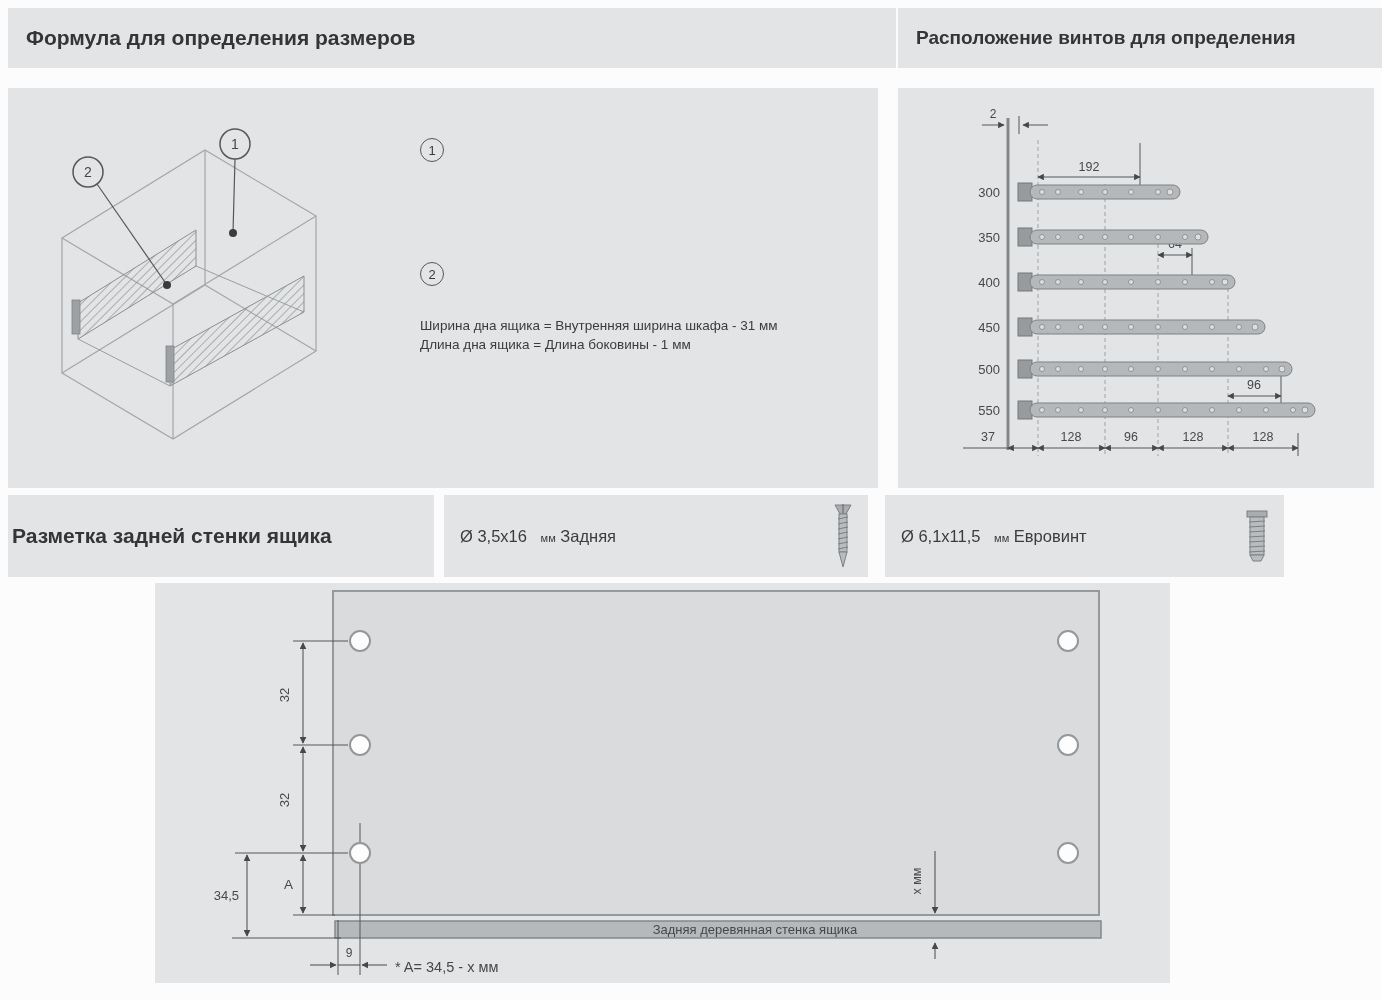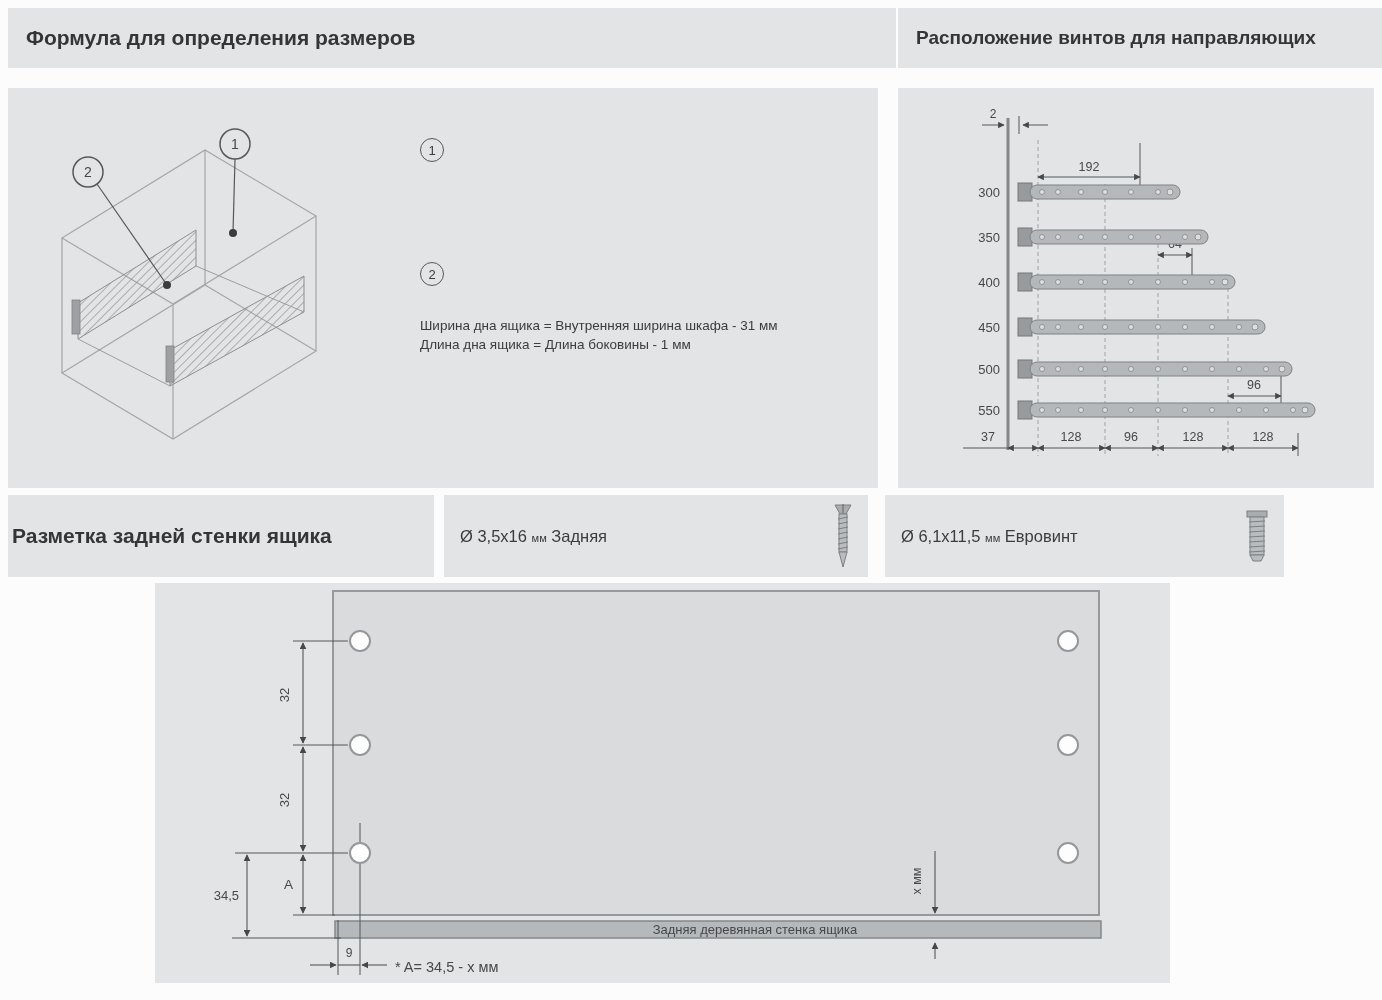--- a/index.html
+++ b/index.html
@@ -9,40 +9,40 @@
   .hdr{display:flex;align-items:center;padding-left:18px;font-weight:bold;color:#333537;}
   .hdr-left{left:8px;top:8px;width:870px;height:60px;font-size:21px;}
   .hdr-right{left:898px;top:8px;width:476px;height:60px;font-size:19px;}
   .panel-formula{left:8px;top:88px;width:870px;height:400px;}
   .panel-rails{left:898px;top:88px;width:476px;height:400px;}
   .strip{display:flex;align-items:center;}
   .strip-title{left:8px;top:495px;width:426px;height:82px;font-size:21px;font-weight:bold;color:#333537;padding-left:4px;box-sizing:border-box;}
   .strip-screw1{left:444px;top:495px;width:424px;height:82px;}
   .strip-screw2{left:885px;top:495px;width:399px;height:82px;}
   .screw-text{font-size:16.5px;padding-left:16px;flex:1;}
-  .screw-text .unit{font-size:11px;}
+  .screw-text .unit{font-size:11px;margin-left:9px;}
   .screw-icon{margin-right:14px;}
   .panel-bottom{left:155px;top:583px;width:1015px;height:400px;}
   .iso-svg{position:absolute;left:0;top:0;}
   .callout-num{position:absolute;width:22px;height:22px;border:1.5px solid #55585a;border-radius:50%;
                display:flex;align-items:center;justify-content:center;font-size:13px;color:#3a3c3e;background:transparent;}
   .f-lines{position:absolute;width:460px;font-size:13.5px;line-height:19px;color:#3a3c3e;}
   .f-lines span{display:block;}
   svg text{font-family:"Liberation Sans",sans-serif;fill:#46484a;}
 </style>
 </head>
 <body>
 
 <div class="page">
 
   <div class="panel hdr hdr-left">
     <span>Формула для определения размеров</span>
   </div>
   <div class="panel hdr hdr-right">
-    <span>Расположение винтов для направляющих</span>
+    <span>Расположение винтов для определения</span>
   </div>
 
   <div class="panel panel-formula">
     <svg class="iso-svg" width="870" height="400" viewBox="0 0 870 400">
       <defs>
         <pattern id="hatch" width="6" height="6" patternUnits="userSpaceOnUse" patternTransform="rotate(45)">
           <line x1="0" y1="0" x2="0" y2="6" stroke="#8d9093" stroke-width="1.3"></line>
         </pattern>
       </defs>
 

